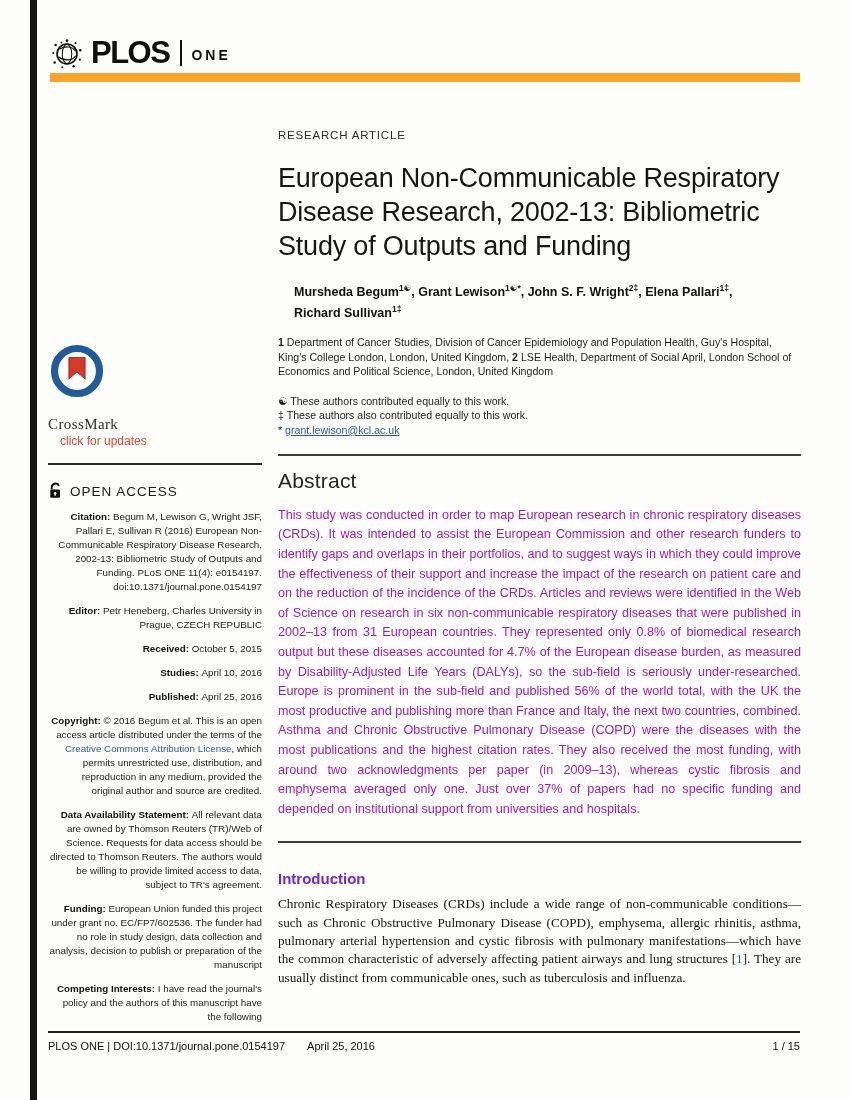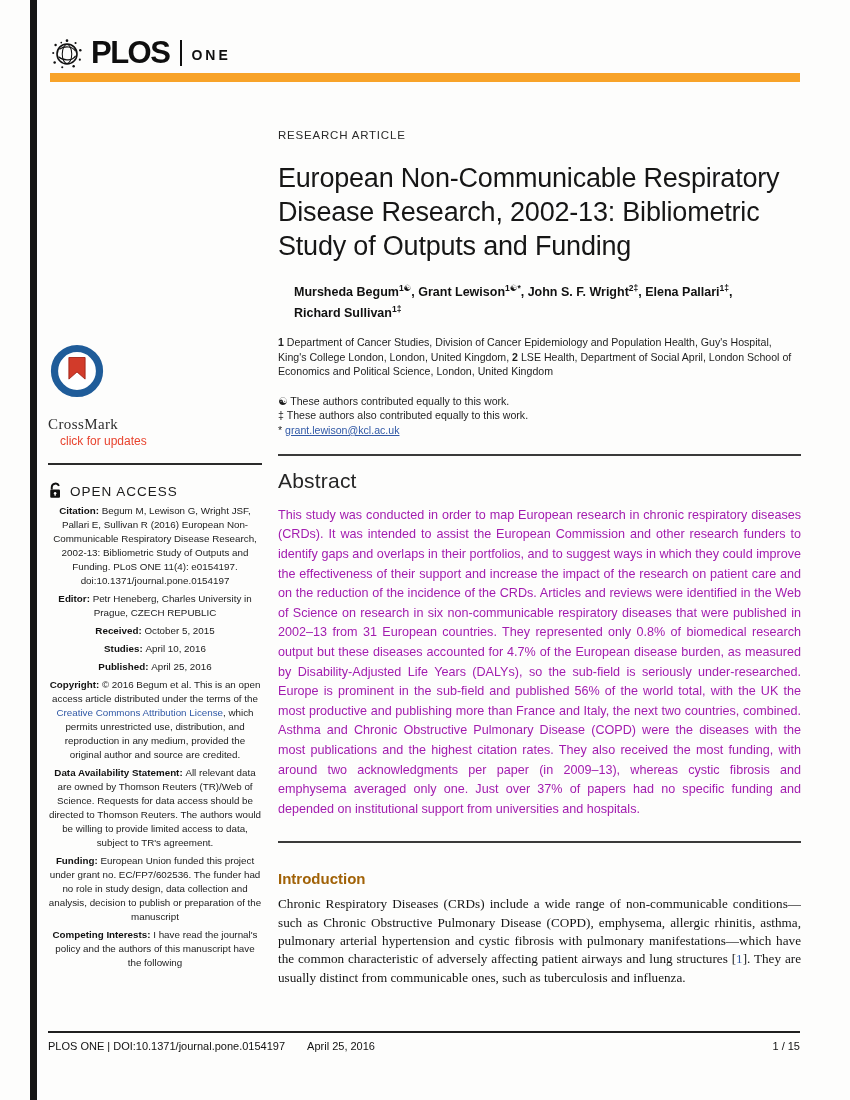--- a/index.html
+++ b/index.html
@@ -25,38 +25,38 @@
   
   .sidebar { position:absolute; left:48px; top:344px; width:214px; }
   .crossmark { display:inline-block; cursor:pointer; }
   .crossmark svg { width:54px; height:54px; display:block; margin-left:2px; }
   .crossmark-name { font-family:"Liberation Serif","DejaVu Serif",serif; font-size:15px; color:#2e2e2e; letter-spacing:.4px; margin-top:18px; }
   .crossmark-sub { font-size:12px; color:#e8432e; margin-left:12px; margin-top:1px; }
   .side-rule { height:2px; background:#2a2a2a; margin:14px 0 0 0; }
   .oa-row { display:flex; align-items:center; margin-top:17px; }
   .oa-row svg { width:15px; height:18px; margin-right:7px; }
   .oa-label { font-size:13.5px; letter-spacing:1px; color:#1c1c1c; }
-  .side-p { font-size:9.8px; line-height:14px; color:#222; margin-top:4px; text-align:center; }
+  .side-p { font-size:9.8px; line-height:14px; color:#222; margin-top:10px; text-align:right; }
   .side-p b { color:#111; }
   .link { color:#3159a6; text-decoration:none; cursor:pointer; }
   .link.u { text-decoration:underline; }
 
   
   .main { position:absolute; left:278px; top:129px; width:523px; }
   .kicker { font-size:11.5px; letter-spacing:.8px; color:#2b2b2b; }
   .title { font-size:27px; line-height:34px; font-weight:500; color:#161616; margin-top:20px; letter-spacing:-.2px; }
   .authors { font-size:12.5px; font-weight:700; color:#111; line-height:17px; margin-top:17px;margin-left:16px; }
   .authors sup { font-size:8.5px; }
   .affils { font-size:10.6px; line-height:14.5px; color:#1e1e1e; margin-top:13px; }
   .notes { margin-top:15px; font-size:10.6px; line-height:14px; color:#1e1e1e; }
   .notes .row { margin-top:.5px; }
   .main-rule { height:2px; background:#3a3a3a; margin-top:17px; }
   .abstract-h { font-size:21px; font-weight:400; color:#262626; margin-top:13px; letter-spacing:.2px; }
   .abstract-p { font-size:12.6px; line-height:19.6px; color:#a21caf; text-align:justify; margin-top:13px; }
-  .intro-h { font-size:15px; font-weight:700; color:#a16207; margin-top:27px; }
+  .intro-h { font-size:15px; font-weight:700; color:#6d28d9; margin-top:27px; }
   .intro-p { font-family:"Liberation Serif","DejaVu Serif",serif; font-size:13.2px; line-height:18.3px; color:#141414; text-align:justify; margin-top:8px; }
 
   
   .footer-rule { position:absolute; left:48px; top:1031px; width:752px; height:2px; background:#1f1f1f; }
   .footer { position:absolute; left:48px; top:1040px; width:752px; display:flex; justify-content:space-between; font-size:11px; color:#111; }
   .footer .date { margin-left:22px; }
 </style>
 </head>
 <body>
 

